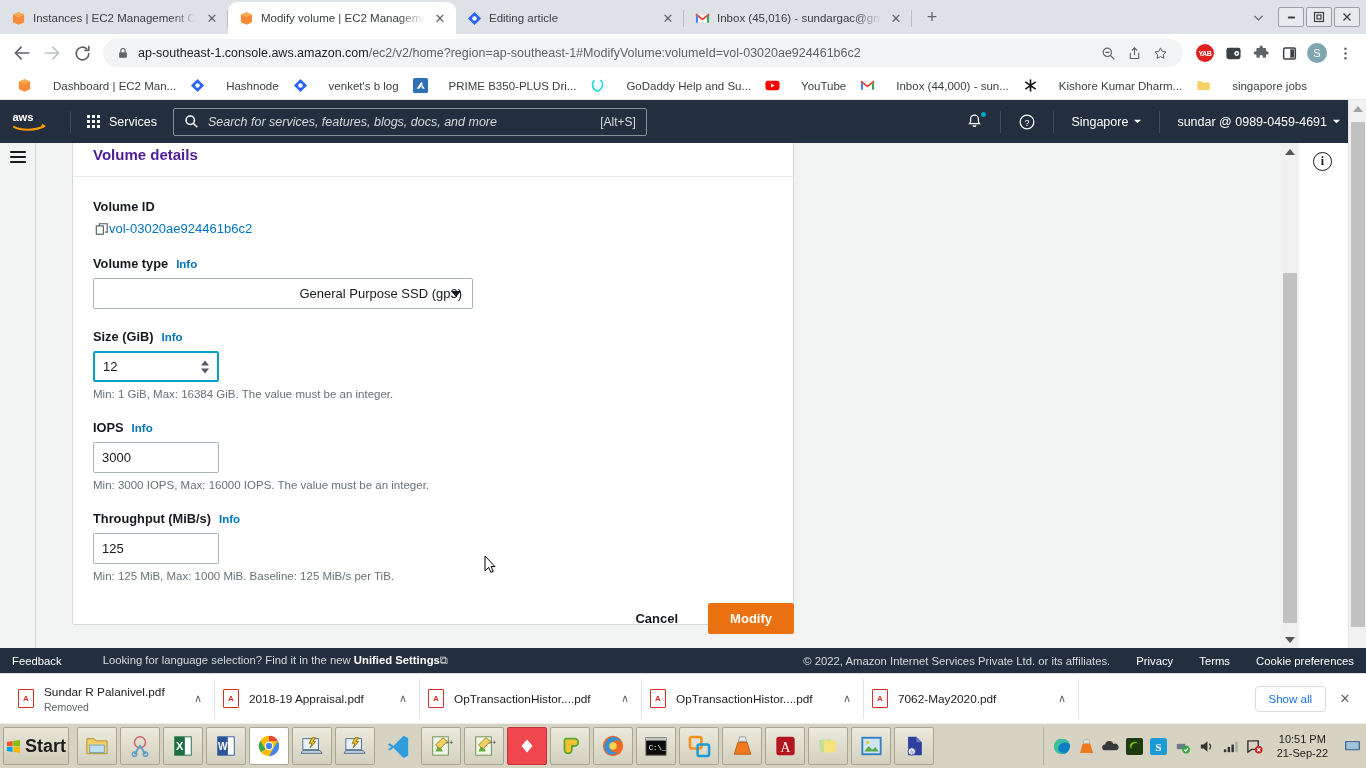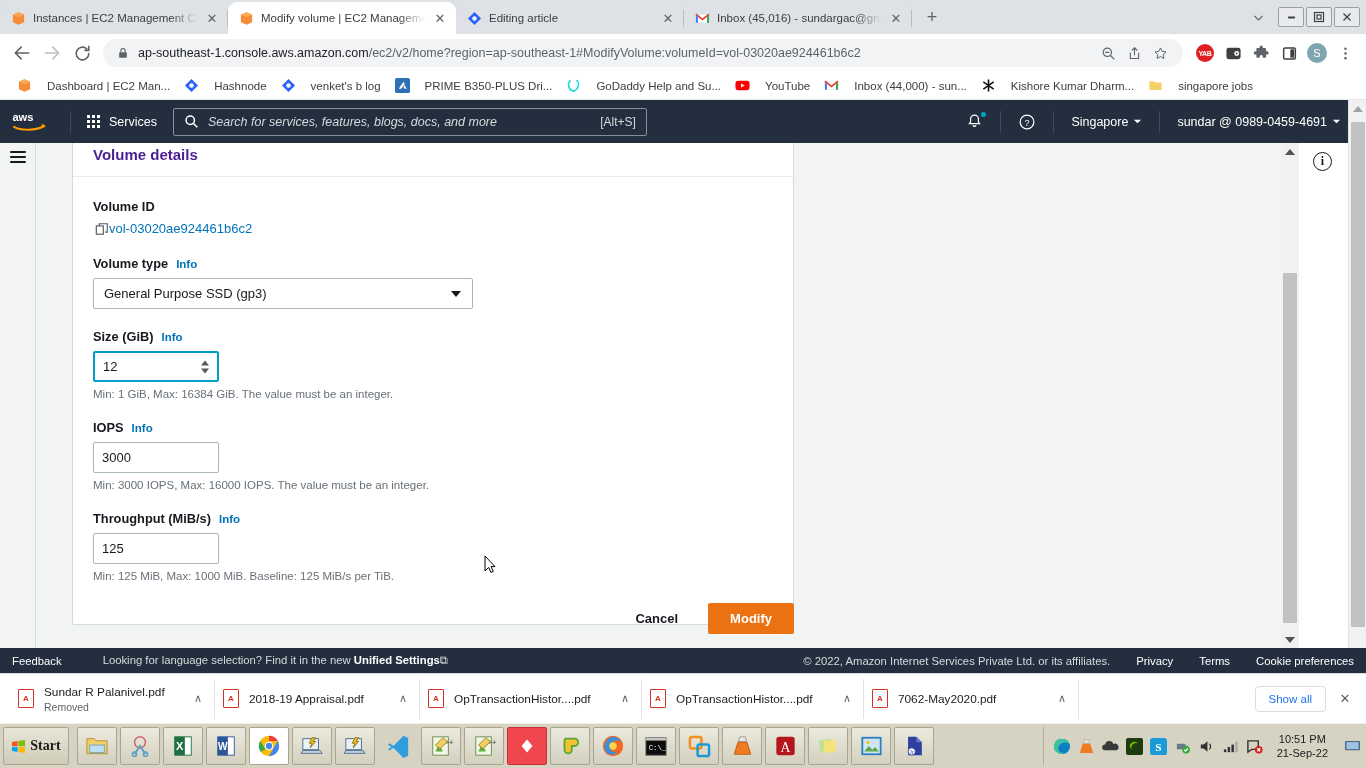--- a/index.html
+++ b/index.html
@@ -97,21 +97,21 @@
     color:#fff; font-size: 11px; display:flex; align-items:center; justify-content:center;
   }
 
   
   .bookmarks-bar {
     position: absolute; top: 72px; left: 0; width: 1366px; height: 28px;
     background: #fff; display: flex; align-items: center; padding-left: 10px;
     border-bottom: 1px solid #e6e6e6;
   }
   .bm {
-    display: flex; align-items: center; gap: 15px;
+    display: flex; align-items: center; gap: 21px;
     padding: 2px 7px; font-size: 11.5px; color: #3c4043;
     white-space: nowrap;
   }
   .bm-ico { width: 15px; height: 15px; flex: 0 0 15px; display:block; }
 
   
   .aws-nav {
     position: absolute; top: 100px; left: 0; width: 1366px; height: 43px;
     background: #232f3e; display: flex; align-items: center;
   }
@@ -190,21 +190,21 @@
   }
   .info-link { color: #0073bb; font-size: 11.5px; font-weight: bold; }
   .vol-id-row { display: flex; align-items: center; padding-left: 2px; }
   .copy-icon { width: 14px; height: 14px; display:block; }
   .vol-id-link { color: #0073bb; font-size: 13px; }
 
   select.aws-select, .aws-select-fake {
     width: 380px; height: 31px; border: 1px solid #aab7b8; border-radius: 2px;
     background: #fff; font-size: 13px; color: #16191f;
     padding: 0 10px; font-family: inherit;
-    display: flex; align-items: center; position: relative;
+    display: flex; align-items: center; position: relative; justify-content: flex-end;
   }
   .aws-select-fake .caret {
     position: absolute; right: 11px; top: 50%; transform: translateY(-50%);
     border-left: 5px solid transparent; border-right: 5px solid transparent;
     border-top: 6px solid #16191f;
   }
   .num-input {
     width: 126px; height: 31px; border: 1px solid #aab7b8; border-radius: 2px;
     background: #fff; font-size: 13px; color: #16191f; padding: 0 8px;
     font-family: inherit; outline: none; display: flex; align-items: center;
@@ -286,21 +286,21 @@
     position: absolute; top: 723px; left: 0; width: 1366px; height: 45px;
     background: #d6d3c3;
     border-top: 1px solid #f2efe4;
     display: flex; align-items: center;
   }
   .start-btn {
     width: 66px; height: 38px; margin: 0 4px 0 3px;
     background: linear-gradient(#e9e6d8, #cfcbb8);
     border: 1px solid #a9a593; border-radius: 2px;
     display: flex; align-items: center; justify-content: center; gap: 4px;
-    font-size: 14px; font-weight: bold; color: #1b1b1b; font-family: Liberation Serif, serif;
+    font-size: 18px; font-weight: bold; color: #1b1b1b;
   }
   .qlaunch { display: flex; align-items: center; gap: 3px; margin-left: 4px; }
   .tb-app {
     width: 40px; height: 38px;
     background: linear-gradient(#eceadd, #d3d0bf);
     border: 1px solid #a9a593; border-radius: 2px;
     display: flex; align-items: center; justify-content: center;
   }
   .tray {
     margin-left: auto; display: flex; align-items: center; gap: 7px;

